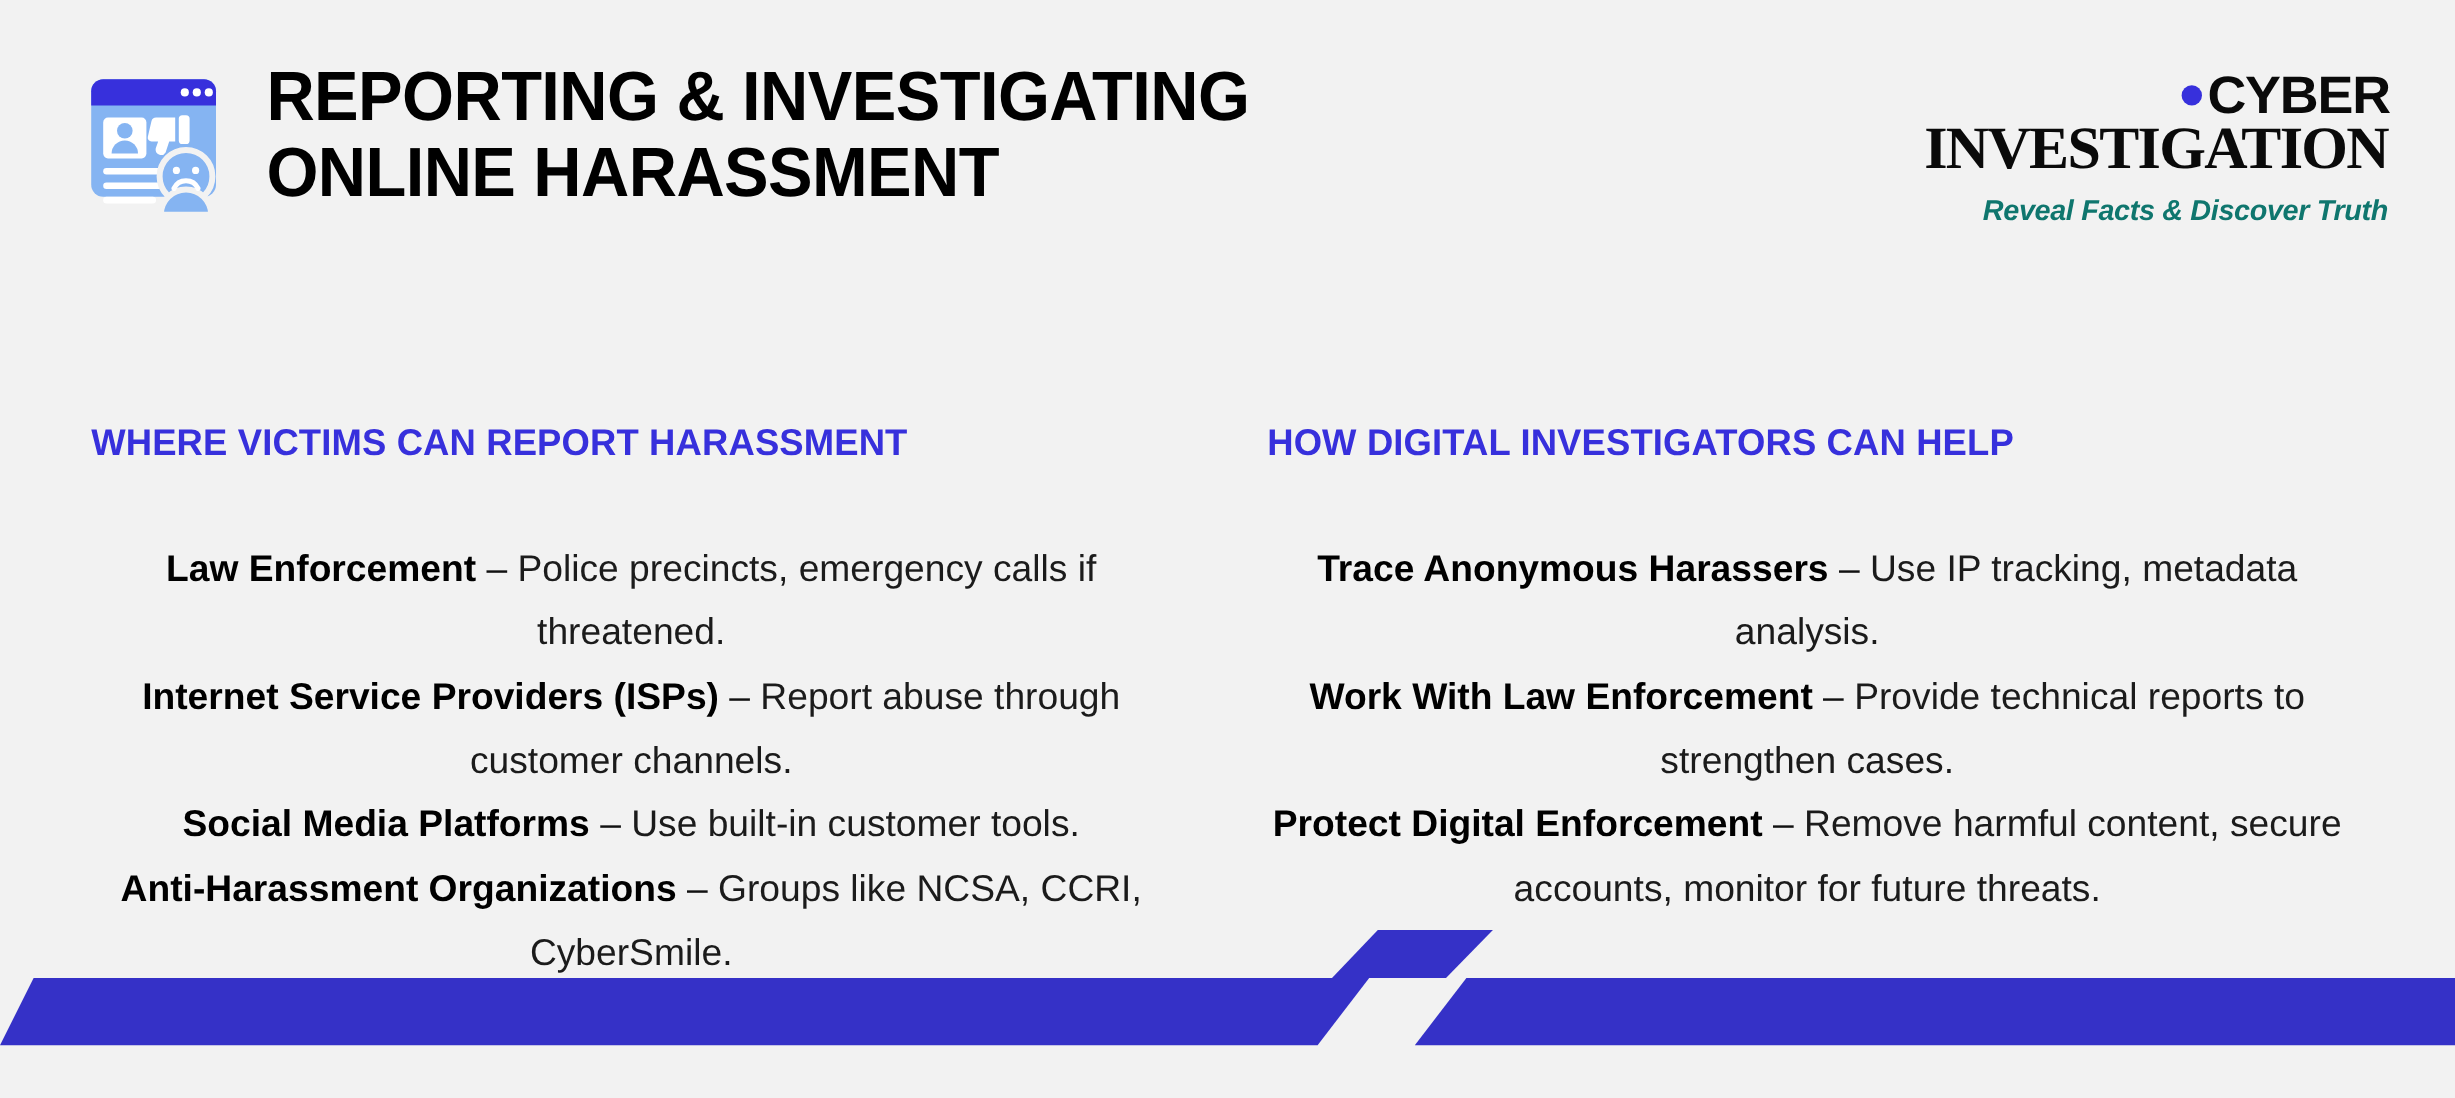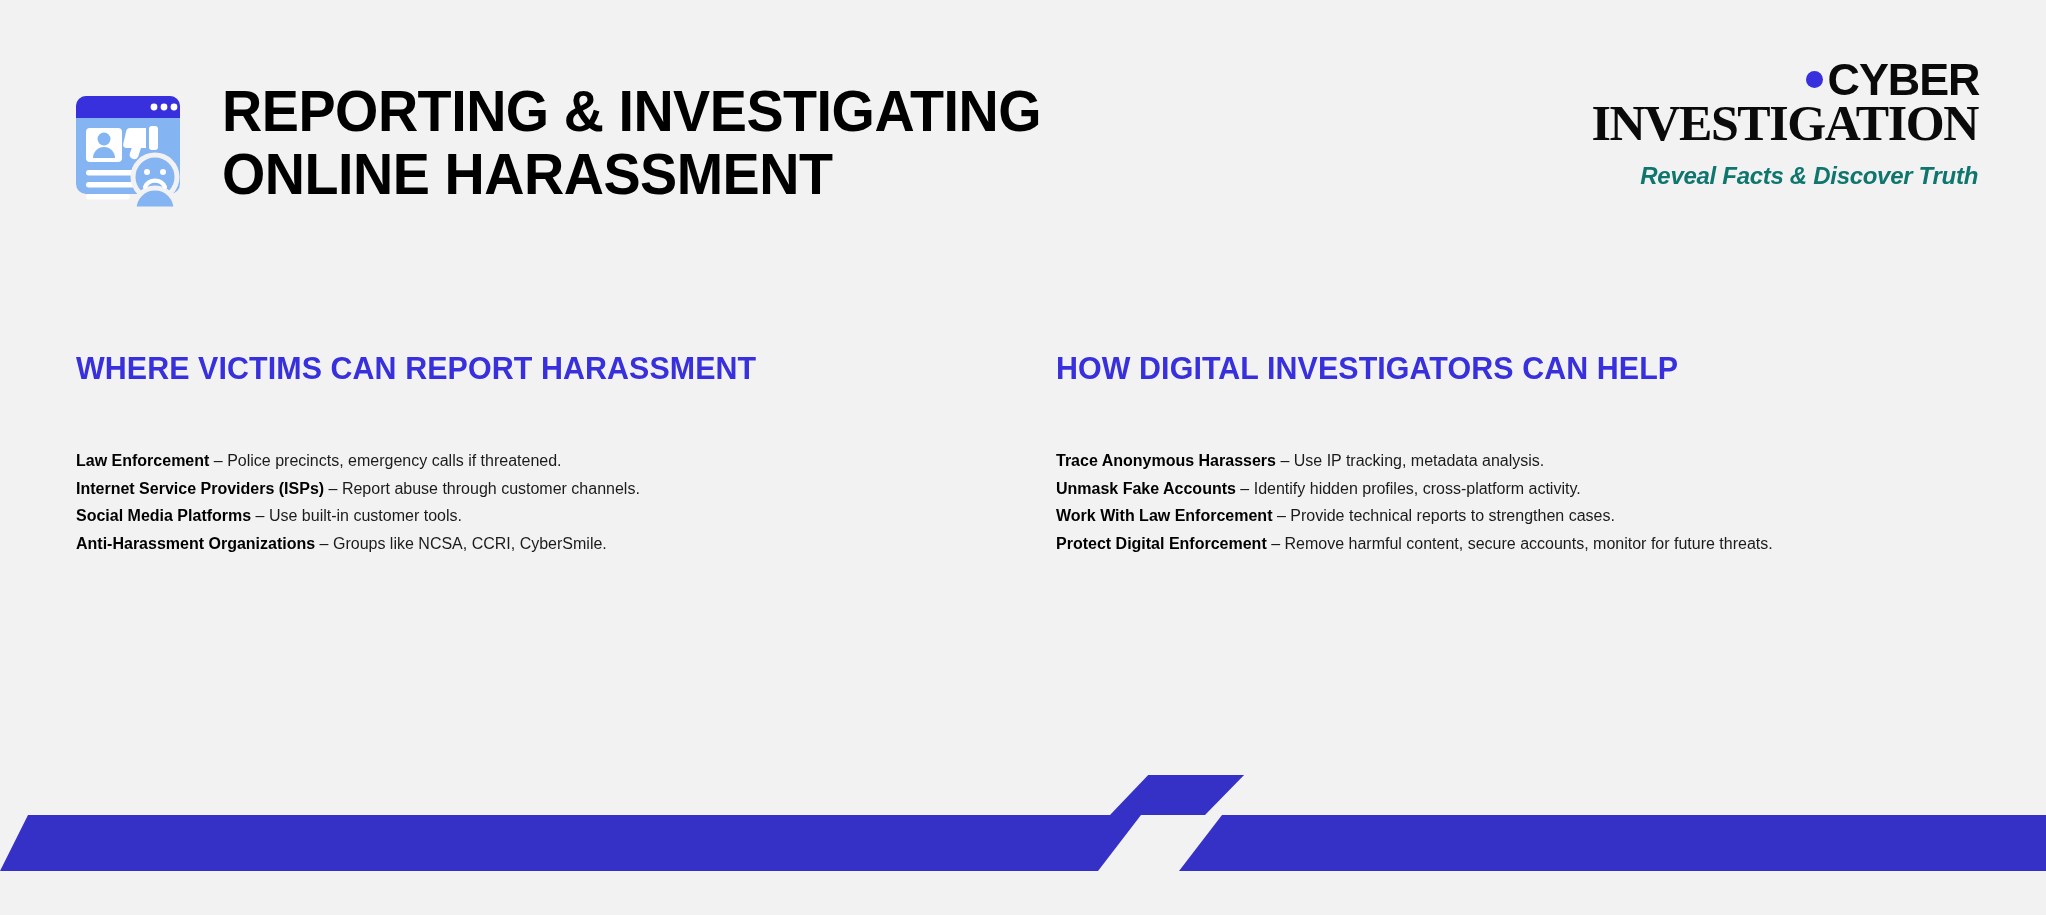--- a/index.html
+++ b/index.html
@@ -22,24 +22,24 @@
     height: 915px;
     background: #f2f2f2;
     overflow: hidden;
   }
 
   
   .header {
     position: absolute;
     top: 50px;
     left: 72px;
-    right: 68px;
+    right: 56px;
     height: 160px;
     display: flex;
-    align-items: flex-end;
+    align-items: flex-start;
   }
 
   .title-group {
     display: flex;
     align-items: flex-start;
     gap: 38px;
   }
 
   .hero-icon {
     position: relative;
@@ -139,24 +139,25 @@
     text-transform: uppercase;
     margin-bottom: 60px;
     transform: scaleX(0.98);
     transform-origin: left center;
   }
 
   .bullet-list { list-style: none; }
 
   .bullet-item {
     font-family: "Liberation Sans", sans-serif;
-    font-size: 16px;
+    font-size: 31px;
     line-height: 1.72;
     color: #111111;
     max-width: 900px;
+    text-align: center;
   }
 
   .bullet-item .term {
     font-weight: 700;
     color: #000000;
   }
 
   .bullet-item .dash {
     color: #111111;
   }
@@ -251,23 +252,20 @@
       </ul>
     </div>
 
     <div class="column right">
       <div class="column-heading">HOW DIGITAL INVESTIGATORS CAN HELP</div>
       <ul class="bullet-list">
         <li class="bullet-item">
           <span class="term">Trace Anonymous Harassers</span><span class="dash"> – </span><span class="desc">Use IP tracking, metadata analysis.</span>
         </li>
         <li class="bullet-item">
-          <span class="term">Unmask Fake Accounts</span><span class="dash"> – </span><span class="desc">Identify hidden profiles, cross-platform activity.</span>
-        </li>
-        <li class="bullet-item">
           <span class="term">Work With Law Enforcement</span><span class="dash"> – </span><span class="desc">Provide technical reports to strengthen cases.</span>
         </li>
         <li class="bullet-item">
           <span class="term">Protect Digital Enforcement</span><span class="dash"> – </span><span class="desc">Remove harmful content, secure accounts, monitor for future threats.</span>
         </li>
       </ul>
     </div>
   </div>
 
   <div class="bottom-deco">

